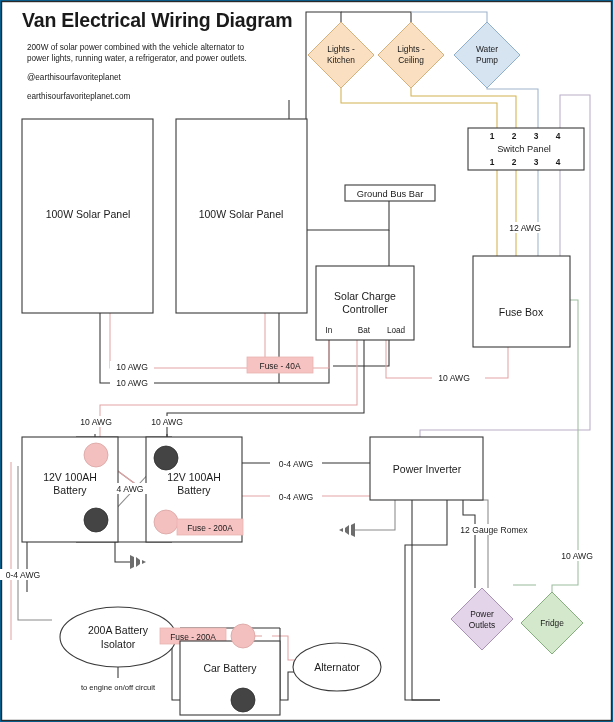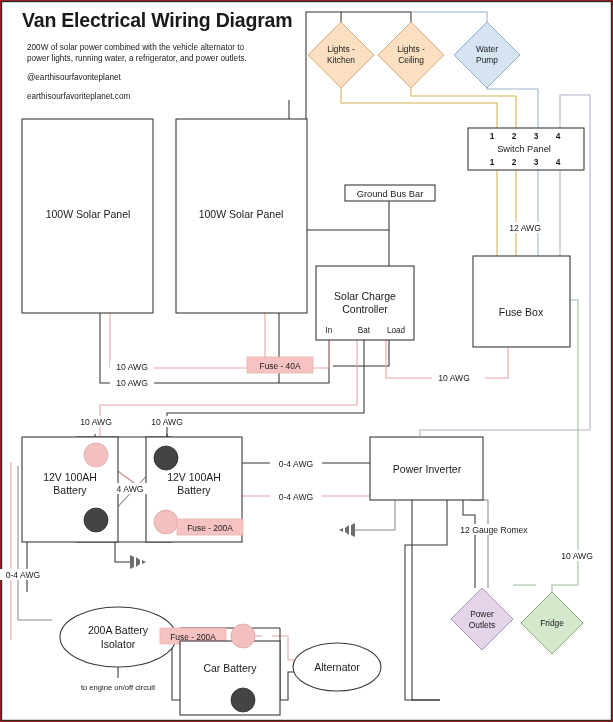--- a/index.html
+++ b/index.html
@@ -9,21 +9,21 @@
     background: #ffffff;
   }
   body {
     font-family: "Liberation Sans", sans-serif;
     -webkit-font-smoothing: antialiased;
   }
   #canvas {
     position: relative;
     width: 613px;
     height: 722px;
-    background: #b91c1c;
+    background: #0369a1;
     box-sizing: border-box;
     overflow: hidden;
   }
   #diagram-svg {
     position: absolute;
     left: 0;
     top: 0;
     width: 613px;
     height: 722px;
     display: block;

